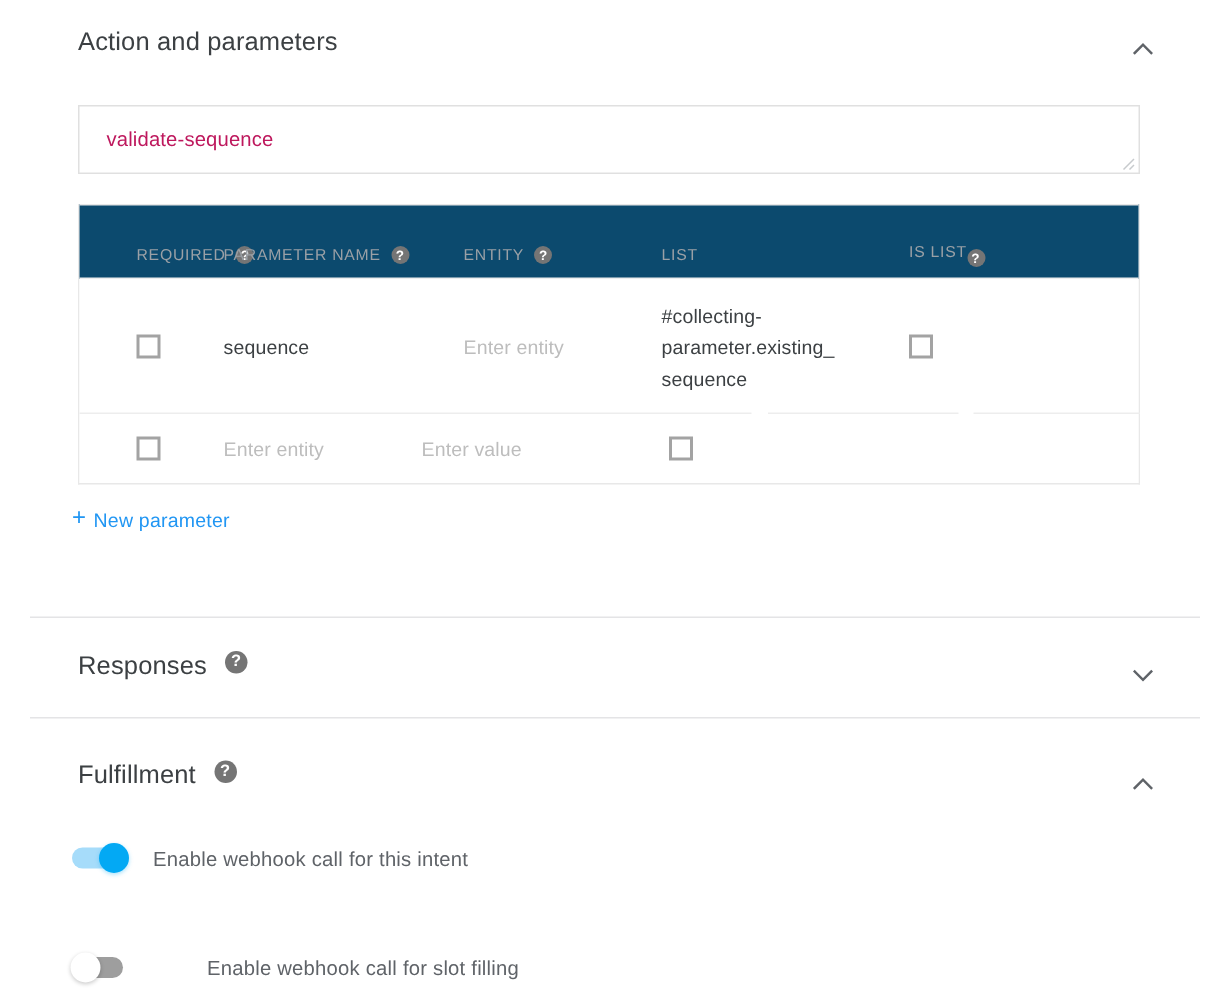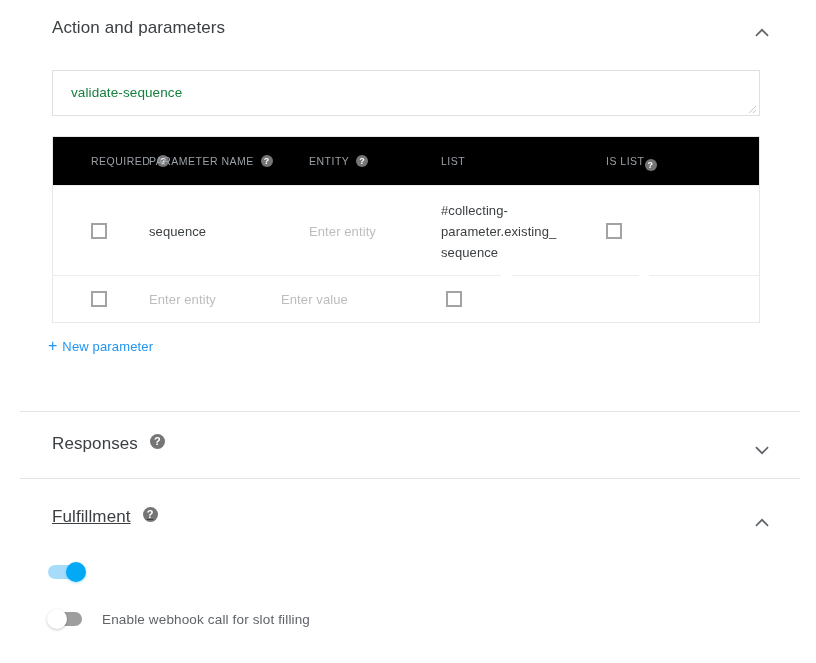--- a/index.html
+++ b/index.html
@@ -61,21 +61,21 @@
     height: 46px;
     border: 1px solid #e0e0e0;
     background: #ffffff;
     box-sizing: border-box;
   }
   #action-input .val {
     position: absolute;
     left: 18px;
     top: 14px;
     font-size: 13.5px;
-    color: #15803d;
+    color: #be185d;
     letter-spacing: .1px;
   }
   .resize-handle {
     position: absolute;
     right: 2px;
     bottom: 1px;
     width: 12px;
     height: 12px;
     opacity: .55;
   }
@@ -86,23 +86,23 @@
     left: 52px;
     top: 136px;
     width: 708px;
     border: 1px solid #e8e8e8;
     border-top: none;
     box-sizing: border-box;
     background: #fff;
   }
   .thead {
     display: flex;
-    background: #000000;
+    background: #0c4a6e;
     height: 48px;
-    align-items: flex-start;
+    align-items: center;
     border-top: 1px solid #e8e8e8;
     border-bottom: 1px solid #eeeeee;
   }
   .thead .th {
     font-size: 10.5px;
     color: #9aa0a6;
     letter-spacing: .5px;
     padding-top: 18px;
     box-sizing: border-box;
     display: flex;
@@ -334,36 +334,37 @@
   <span class="help-icon">?</span>
 </div>
 <div class="chevron" style="right:43px; top:439px;">
   <svg width="22" height="22" viewBox="0 0 24 24">
       <path d="M6 9.5 L12 15.5 L18 9.5" fill="none" stroke="#5f6368" stroke-width="1.8" stroke-linecap="square"></path>
     </svg>
 </div>
 
 <div class="divider" style="top:478px;"></div>
 
-<div class="section-head" style="top:507px;text-decoration:underline;">
+<div class="section-head" style="top:507px;">
   <span class="section-title">Fulfillment</span>
   <span class="help-icon">?</span>
 </div>
 <div class="chevron" style="right:43px; top:512px;">
   <svg width="22" height="22" viewBox="0 0 24 24">
       <path d="M6 14.5 L12 8.5 L18 14.5" fill="none" stroke="#5f6368" stroke-width="1.8" stroke-linecap="square"></path>
     </svg>
 </div>
 
 <div class="toggle-row" style="top:562px;">
   <div class="toggle on">
     <div class="track"></div>
     <div class="knob"></div>
   </div>
-</div>
-
-<div class="toggle-row" style="top:609px;">
+  <span class="toggle-label">Enable webhook call for this intent</span>
+</div>
+
+<div class="toggle-row" style="top:635px;gap:36px;">
   <div class="toggle off">
     <div class="track"></div>
     <div class="knob"></div>
   </div>
   <span class="toggle-label">Enable webhook call for slot filling</span>
 </div>
 
 </body></html>

